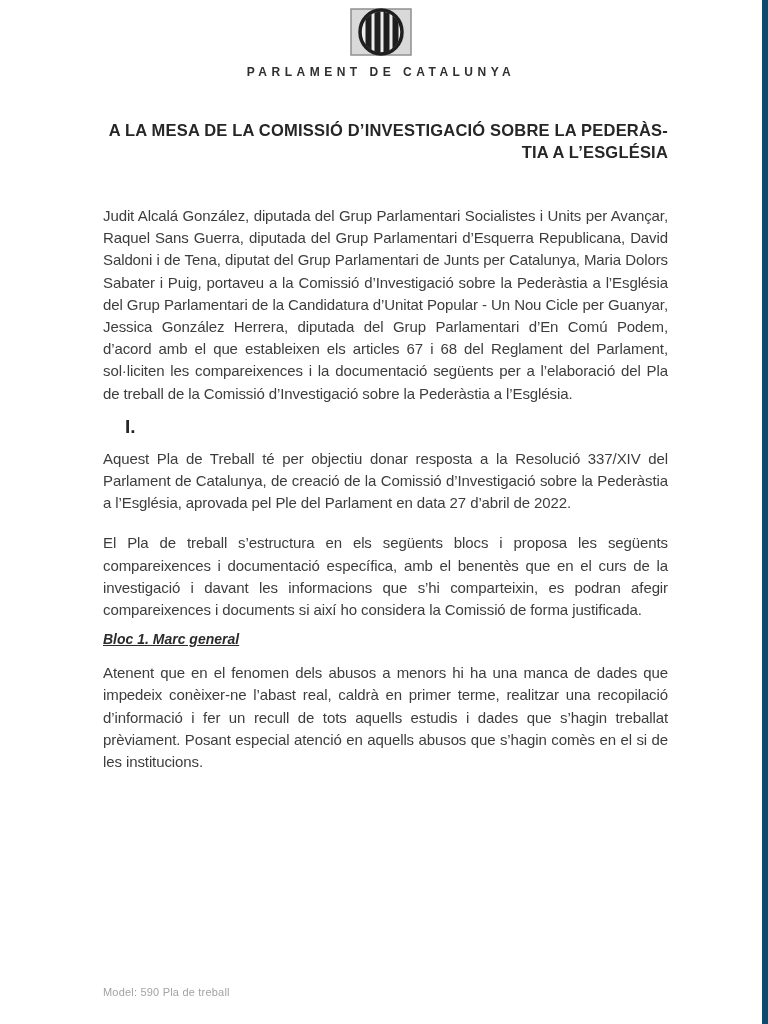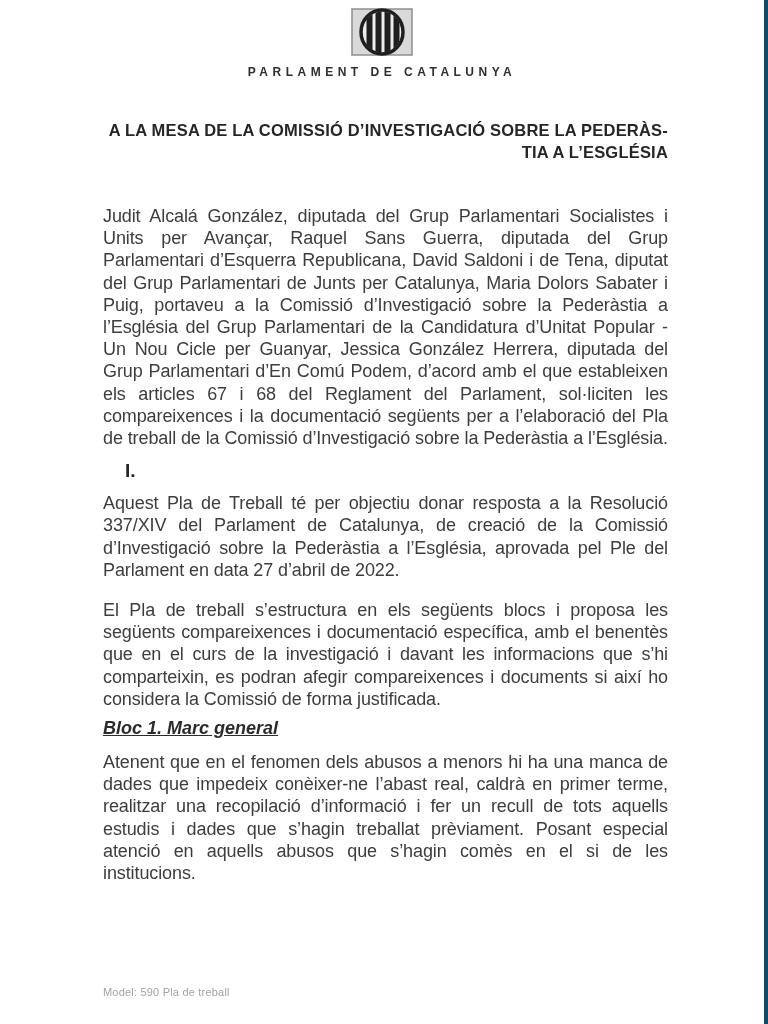--- a/index.html
+++ b/index.html
@@ -3,21 +3,21 @@
 <meta charset="utf-8">
 <style>
   * { margin: 0; padding: 0; box-sizing: border-box; }
   html, body { background: #ffffff; }
   .page {
     position: relative;
     width: 768px;
     height: 1024px;
     margin: 0 auto;
     background: #ffffff;
-    border-right: 4px solid #0c4a6e;
+    border-right: 6px solid #0c4a6e;
     overflow: hidden;
     font-family: "Liberation Sans", "DejaVu Sans", sans-serif;
     color: #3d3d3d;
   }
   .header {
     padding-top: 8px;
     text-align: center;
   }
   .logo { display: inline-block; }
   .wordmark {
@@ -41,21 +41,21 @@
     font-size: 16.5px;
     font-weight: 700;
     line-height: 22px;
     letter-spacing: 0.2px;
     text-align: right;
     color: #262626;
     white-space: pre-line;
   }
   .para {
     margin-top: 42px;
-    font-size: 18px;
+    font-size: 15px;
     line-height: 22.2px;
     letter-spacing: -0.1px;
     text-align: justify;
     color: #3d3d3d;
     hyphens: auto;
     -webkit-hyphens: auto;
   }
   .para + .para { margin-top: 18px; }
   .section-heading {
     display: flex;
@@ -63,21 +63,21 @@
     padding-left: 22px;
     font-size: 19px;
     font-weight: 700;
     line-height: 30px;
     color: #262626;
   }
   .section-heading .numeral { width: 50px; flex: 0 0 auto; }
   .para-after-heading { margin-top: 6px; }
   .bloc-heading {
     margin-top: 7px;
-    font-size: 18px;
+    font-size: 14px;
     font-weight: 700;
     font-style: italic;
     line-height: 22px;
     text-decoration: underline;
     color: #2b2b2b;
   }
   .para-after-bloc { margin-top: 12px; }
   .footer-note {
     position: absolute;
     left: 103px;

